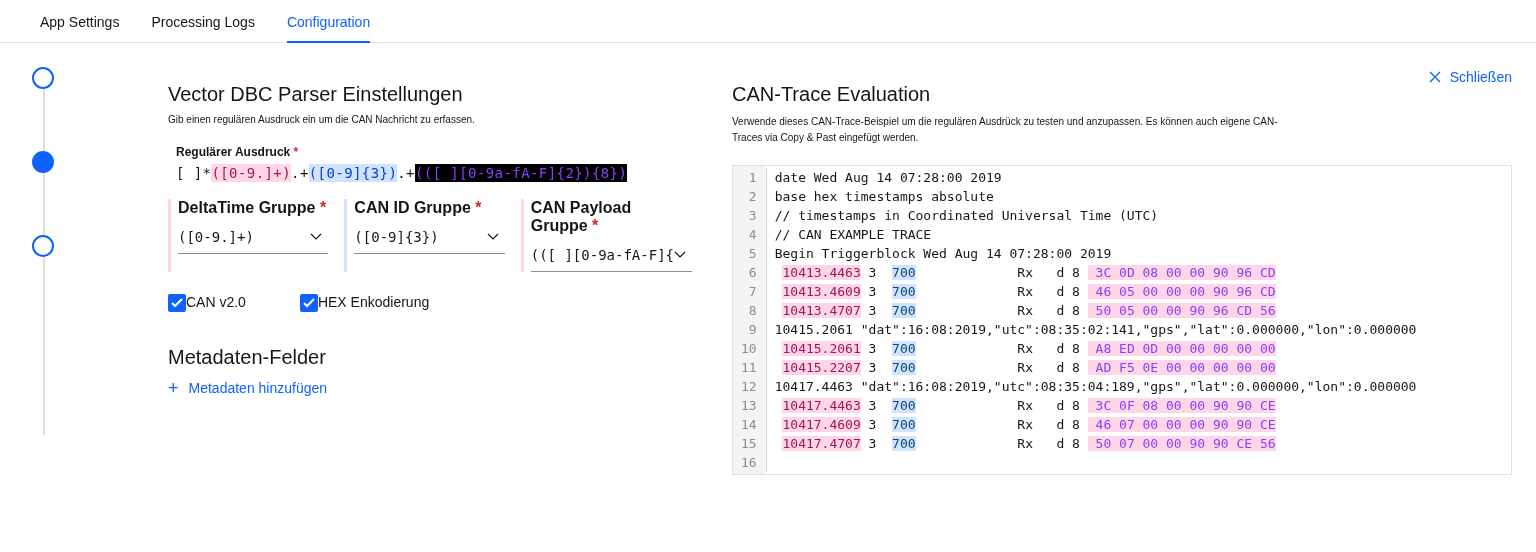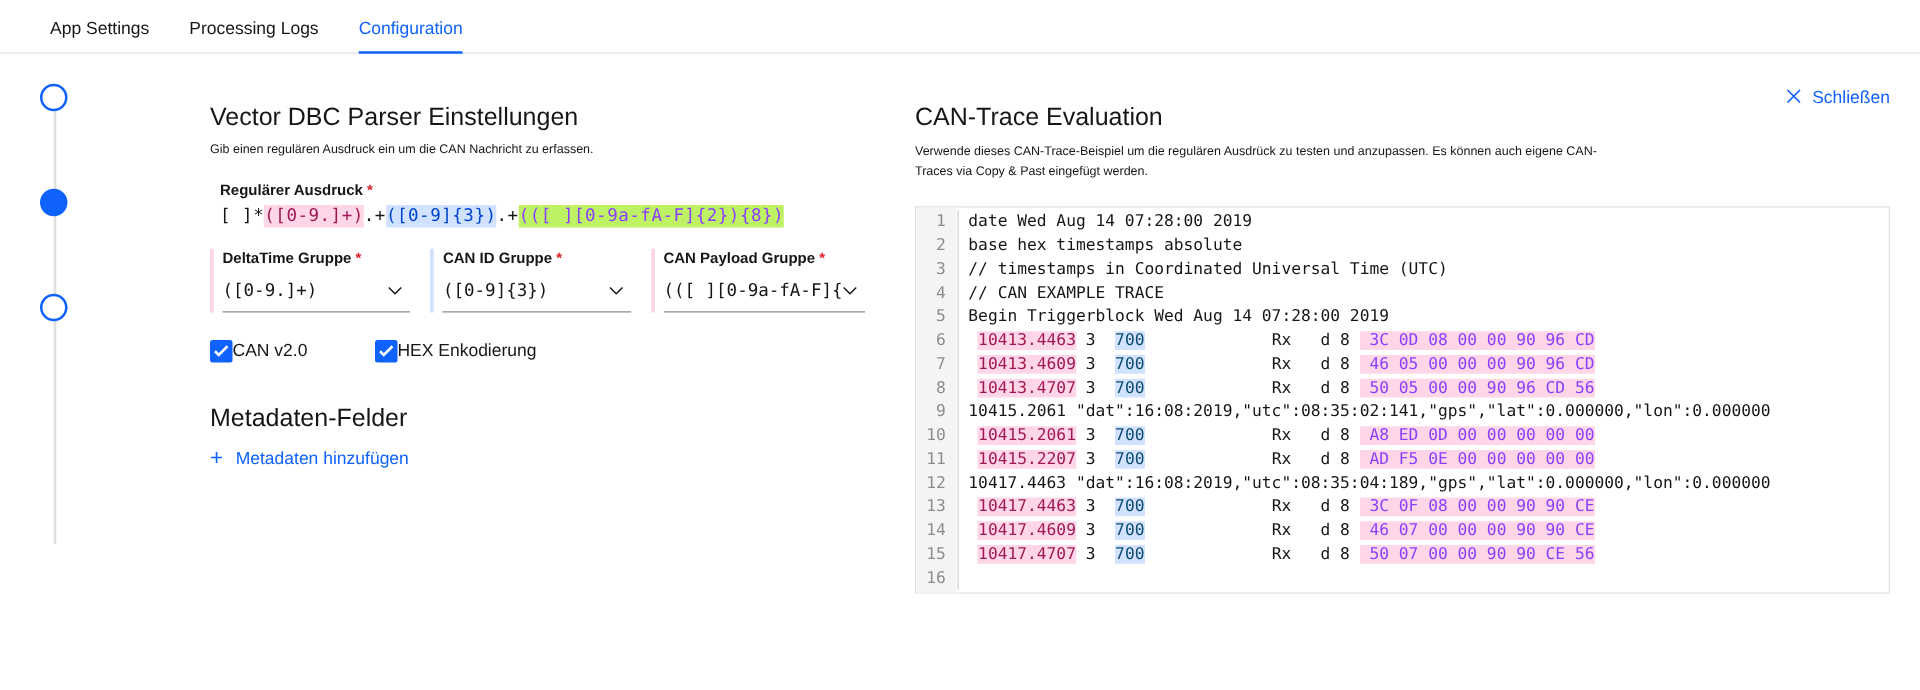--- a/index.html
+++ b/index.html
@@ -29,31 +29,31 @@
   .section-h{font-size:20px;font-weight:400;margin:18px 0 8px 0}
   .section-p{font-size:10px;color:#161616;margin:0 0 20px 0}
 
   
   .regex-box{margin:10px 0 18px 8px}
   .regex-label{font-size:12px;font-weight:600;color:#161616;margin-bottom:6px}
   .req{color:#da1e28}
   .regex-code{font-family:"Consolas","Monaco",monospace;font-size:14px;letter-spacing:.03em;color:#161616}
   .hl1{background:#ffd6e8;color:#9f1853;padding:1px 0}
   .hl2{background:#d0e2ff;color:#0043ce;padding:1px 0}
-  .hl3{background:#bef264;color:#8a3ffc;padding:1px 0}
+  .hl3{background:#000000;color:#8a3ffc;padding:1px 0}
 
   
   .grp-row{display:flex;gap:16px;margin-bottom:22px}
   .grp{flex:1;position:relative}
   .grp .bar{position:absolute;left:0;top:0;bottom:0;width:3px}
   .grp:nth-child(1) .bar{background:#ffd6e8}
   .grp:nth-child(2) .bar{background:#d0e2ff}
   .grp:nth-child(3) .bar{background:#ffd6e8}
   .grp-inner{padding-left:10px}
-  .grp-label{font-size:12px;font-weight:600;color:#161616;margin-bottom:6px}
+  .grp-label{font-size:16px;font-weight:600;color:#161616;margin-bottom:6px}
   .grp-field{display:flex;align-items:center;justify-content:space-between;border-bottom:1px solid #8d8d8d;padding:6px 6px 8px 0;cursor:pointer;font-family:"Consolas","Monaco",monospace;font-size:14px;color:#161616;white-space:nowrap;overflow:hidden}
   .chev{width:12px;flex:none}
   .chev svg{display:block}
 
   
   .ck-row{display:flex;gap:54px;margin:6px 0 34px 0}
   .ck{display:flex;gap:0;cursor:pointer}
   .ck-box{width:18px;height:18px;background:#0f62fe;border-radius:2px;display:flex;align-items:center;justify-content:center}
   .ck-box svg{display:block}
 

